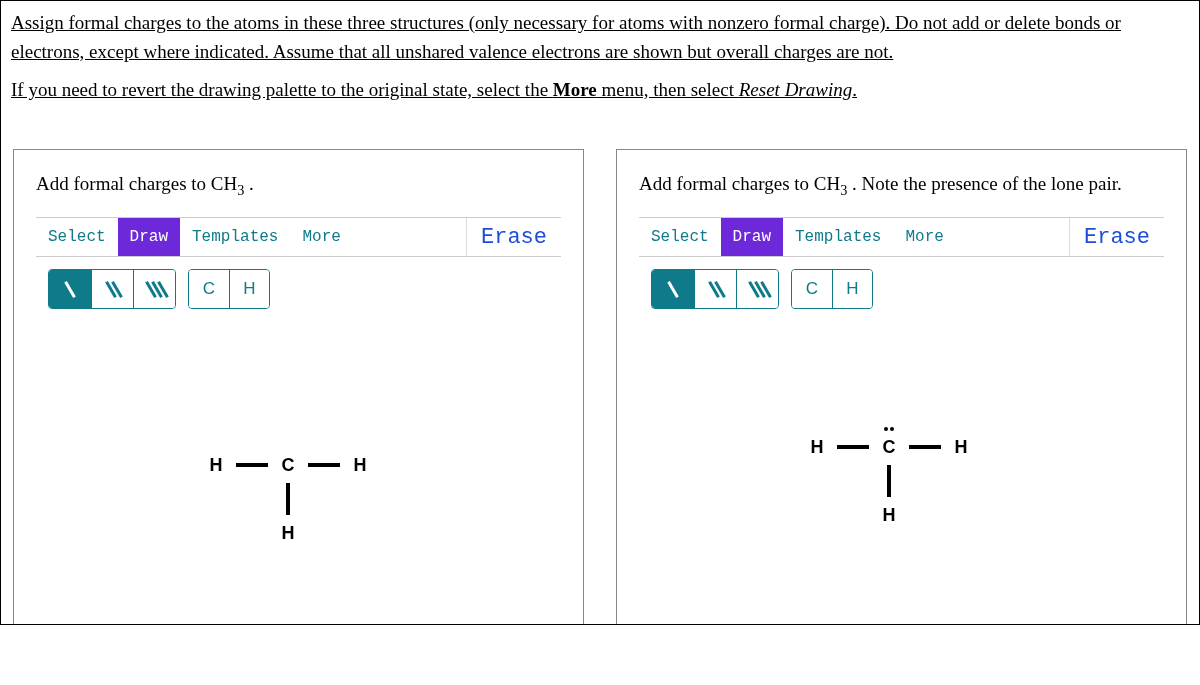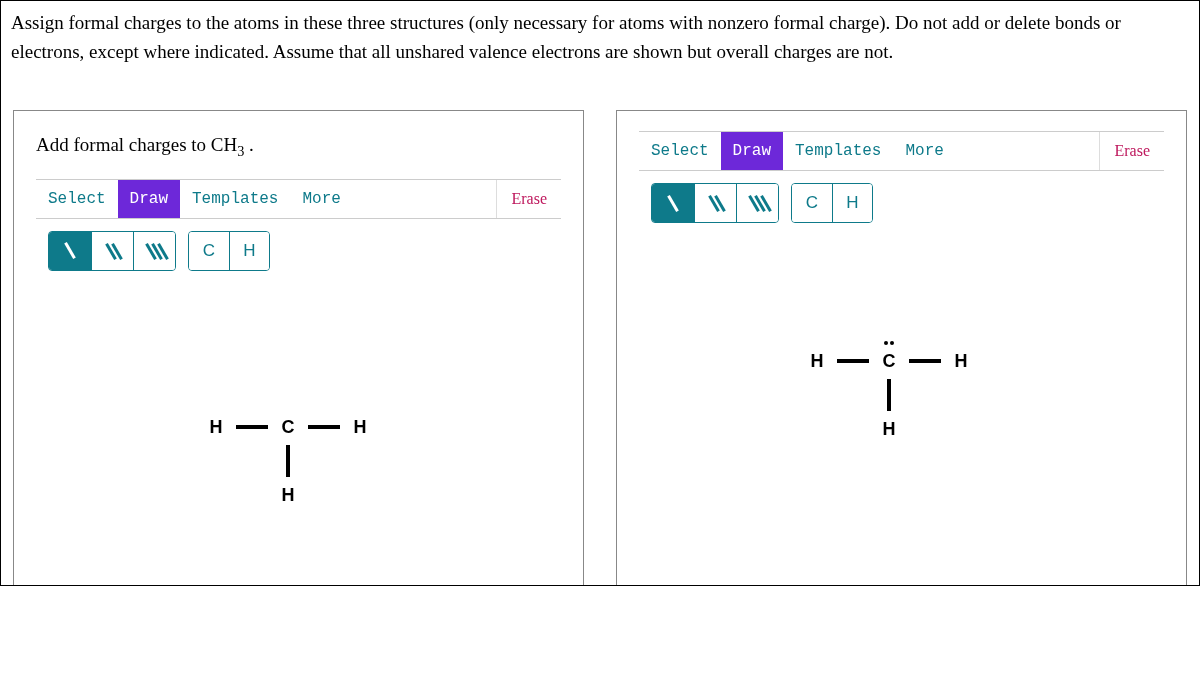--- a/index.html
+++ b/index.html
@@ -14,20 +14,21 @@
       background: #fff;
       width: 1200px;
       height: 685px;
       padding: 0;
     }
     .instructions {
       padding: 8px 10px 4px 10px;
       border: 1px solid #000;
       border-bottom: none;
       line-height: 1.5;
+      text-decoration: underline;
     }
     .instructions p {
       margin-bottom: 10px;
     }
     .sub {
       font-size: 0.75em;
       vertical-align: sub;
       line-height: 0;
     }
     .bold {
@@ -83,23 +84,23 @@
       color: #fff;
     }
     .erase-wrap {
       margin-left: auto;
       display: flex;
       align-items: center;
       padding: 0 14px;
       border-left: 1px solid #ddd;
     }
     .erase {
-      font-family: Liberation Serif, serif;
-      font-size: 16px;
-      color: #be185d;
+      font-family: Liberation Mono, monospace;
+      font-size: 22px;
+      color: #1d4ed8;
       cursor: pointer;
     }
     .tool-row {
       display: flex;
       gap: 12px;
       padding: 12px 12px 6px 12px;
     }
     .bond-group {
       display: flex;
       border-radius: 4px;
@@ -197,20 +198,23 @@
       height: 4px;
       background: #000;
       border-radius: 50%;
     }
   </style>
 </head>
 <body>
 
 <div class="instructions">
   <p>Assign formal charges to the atoms in these three structures (only necessary for atoms with nonzero formal charge). Do not add or delete bonds or electrons, except where indicated. Assume that all unshared valence electrons are shown but overall charges are not.</p>
+  <p>
+    <span>If you need to revert the drawing palette to the original state, select the </span><span class="bold">More</span><span> menu, then select </span><span class="italic">Reset Drawing</span><span>.</span>
+  </p>
 </div>
 
 <div class="panels">
 
   <div class="panel panel-left">
     <div class="panel-title">
       <span>Add formal charges to CH</span><span class="sub">3</span><span> .</span>
     </div>
 
     <div class="toolbar">
@@ -253,20 +257,23 @@
       <div class="hbond" style="left:200px; top:150px; width:32px;"></div>
       <div class="atom" style="left:252px; top:150px;">C</div>
       <div class="hbond" style="left:272px; top:150px; width:32px;"></div>
       <div class="atom" style="left:324px; top:150px;">H</div>
       <div class="vbond" style="left:252px; top:168px; height:32px;"></div>
       <div class="atom" style="left:252px; top:218px;">H</div>
     </div>
   </div>
 
   <div class="panel panel-right">
+    <div class="panel-title">
+      <span>Add formal charges to CH</span><span class="sub">3</span><span> . Note the presence of the lone pair.</span>
+    </div>
 
     <div class="toolbar">
       <div class="tab">Select</div>
       <div class="tab active">Draw</div>
       <div class="tab">Templates</div>
       <div class="tab">More</div>
       <div class="erase-wrap">
         <div class="erase">Erase</div>
       </div>
     </div>

